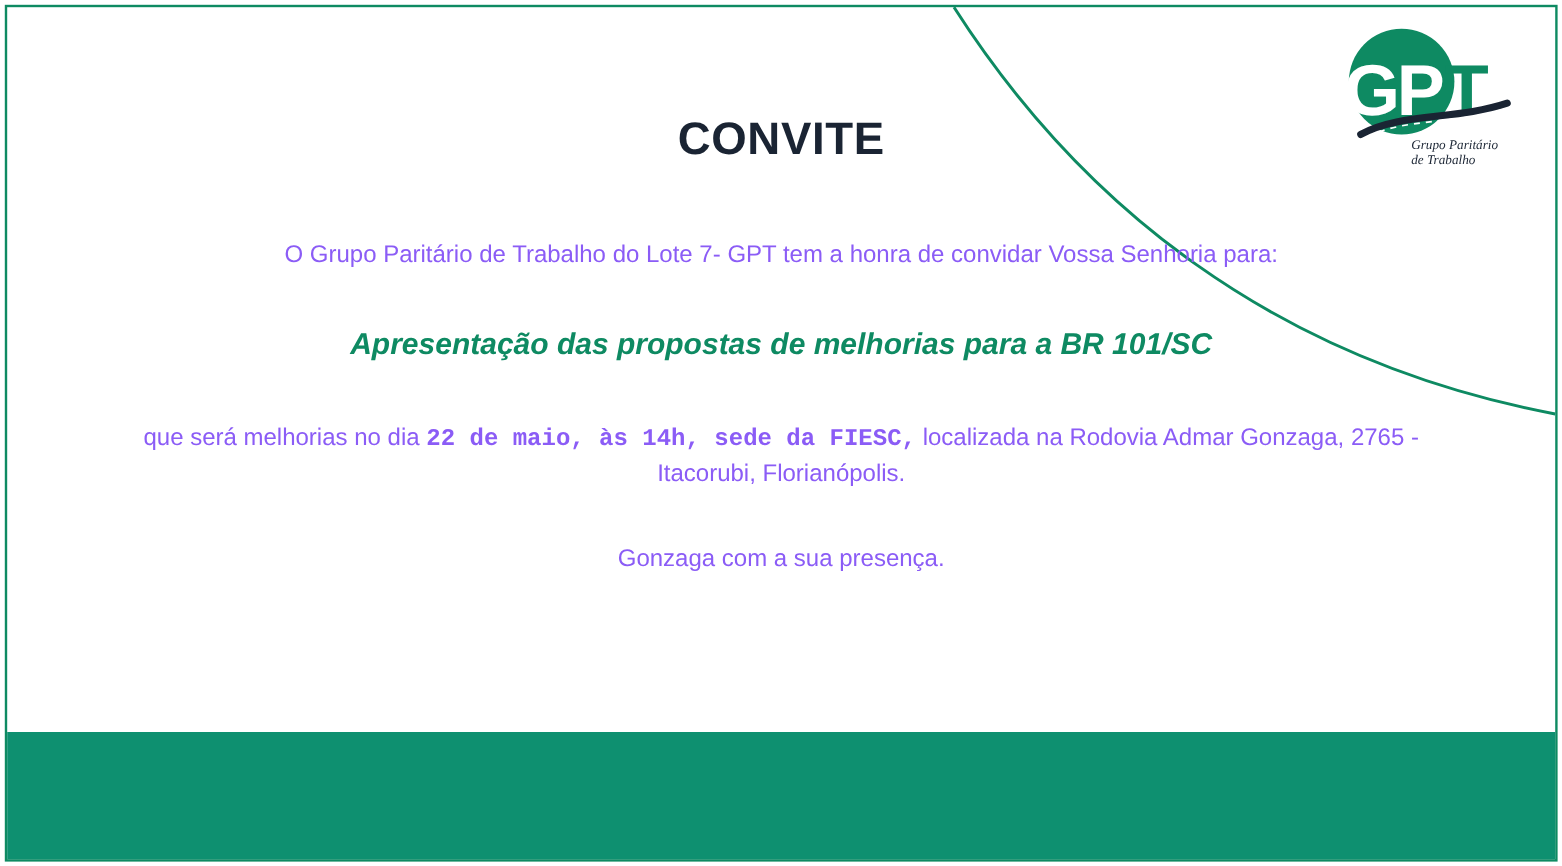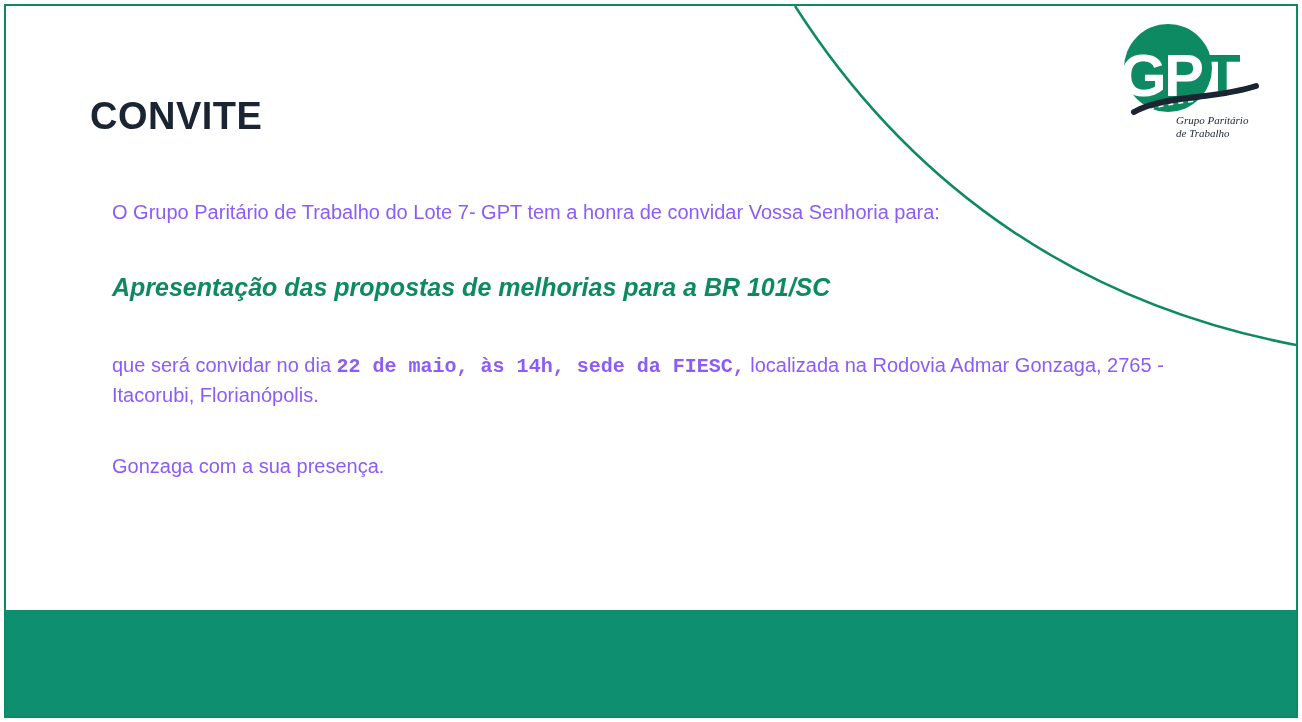--- a/index.html
+++ b/index.html
@@ -41,21 +41,21 @@
     right: 36px;
     top: 20px;
     width: 160px;
     height: 120px;
   }
   .content {
     position: absolute;
     left: 90px;
     right: 90px;
     top: 96px;
-    text-align: left;
+    text-align: center;
   }
   .title {
     font-size: 38px;
     font-weight: bold;
     color: #1a2433;
     letter-spacing: 0.5px;
     margin: 0 0 60px 0;
     line-height: 1.1;
   }
   .para {
@@ -108,19 +108,19 @@
     <text x="70" y="117" font-family="'Liberation Serif', serif" font-size="11" font-style="italic" fill="#1a2433">de Trabalho</text>
   </svg>
 
   <div class="content">
     <h1 class="title">CONVITE</h1>
 
     <p class="para">O Grupo Paritário de Trabalho do Lote 7- GPT tem a honra de convidar Vossa Senhoria para:</p>
 
     <p class="para highlight">Apresentação das propostas de melhorias para a BR 101/SC</p>
 
-    <p class="para"><span>que será convidar no dia </span><b>22 de maio, às 14h, sede da FIESC,</b><span> localizada na Rodovia Admar Gonzaga, 2765 - Itacorubi, Florianópolis.</span></p>
+    <p class="para"><span>que será melhorias no dia </span><b>22 de maio, às 14h, sede da FIESC,</b><span> localizada na Rodovia Admar Gonzaga, 2765 - Itacorubi, Florianópolis.</span></p>
 
     <p class="para">Gonzaga com a sua presença.</p>
   </div>
 
   <div class="footer-band"></div>
 </div>
 
 </body></html>

